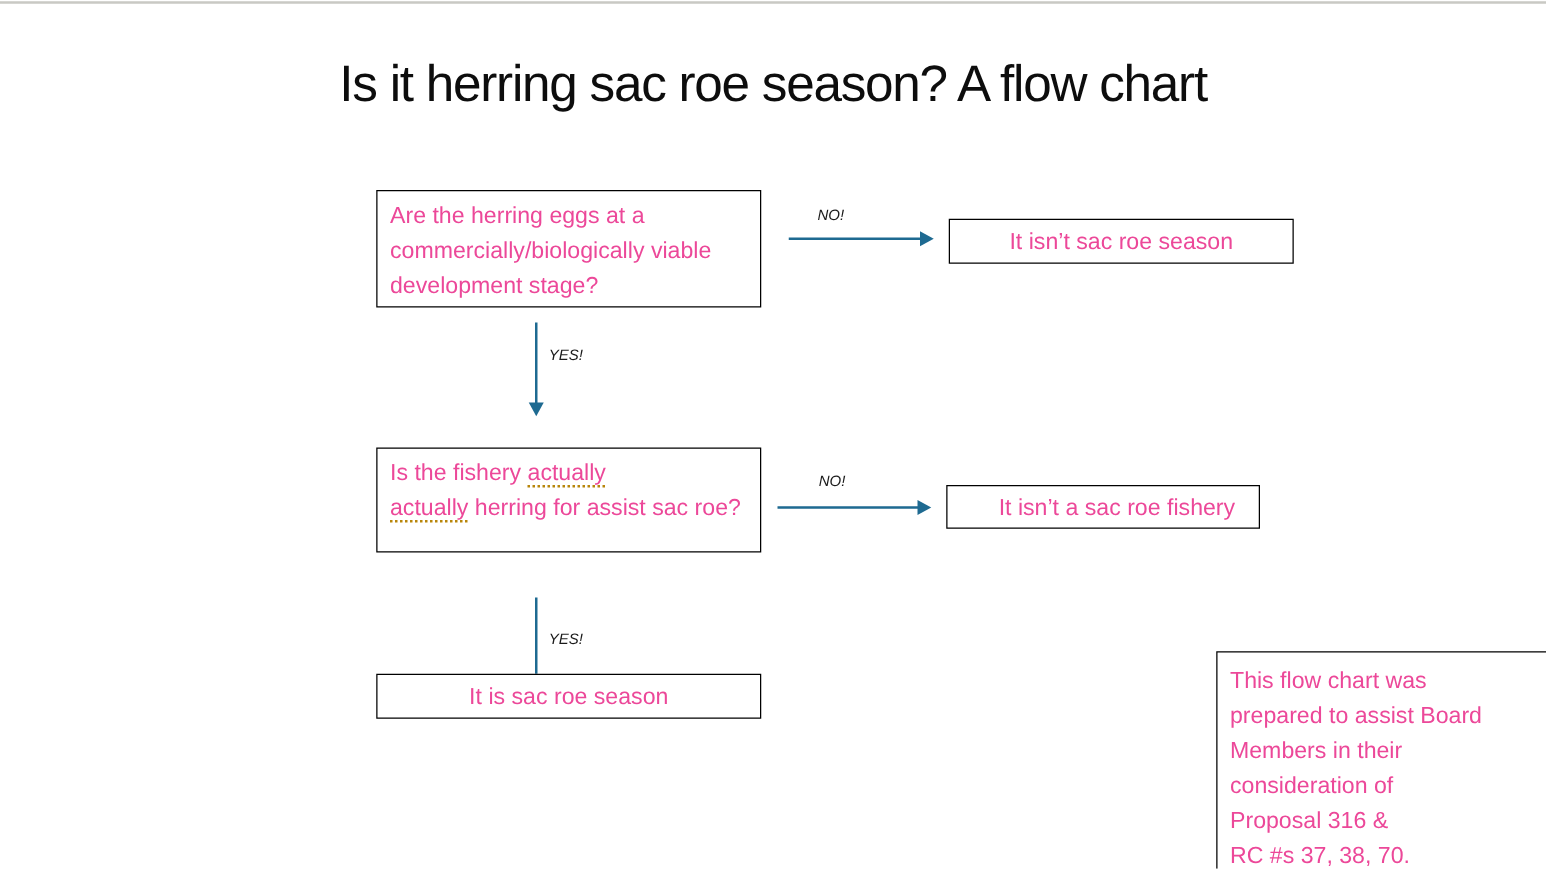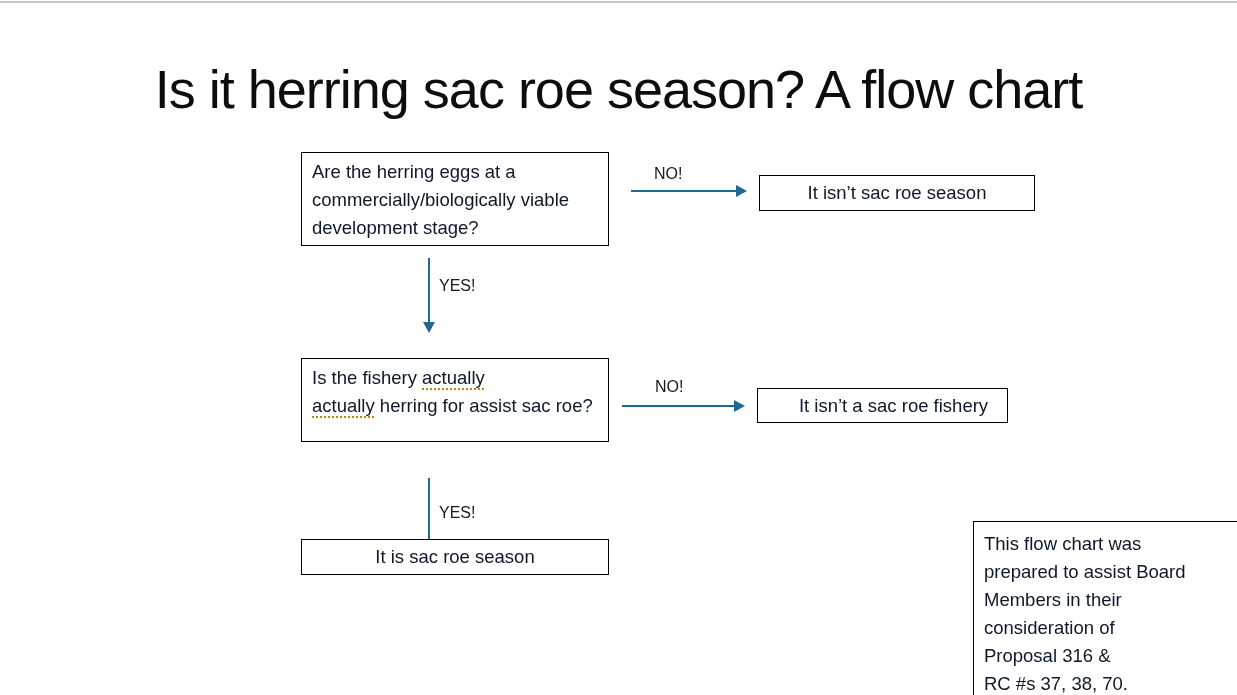--- a/index.html
+++ b/index.html
@@ -12,35 +12,35 @@
     font-family: "Liberation Sans", sans-serif;
     color: #111111;
   }
   .slide-edge-top {
     position: absolute;
     top: 1px; left: 0; width: 100%; height: 2px;
     background: #c9c9c4;
   }
   .title {
     position: absolute;
-    top: 58px; left: 0; right: 0;
+    top: 44px; left: 0; right: 0;
     text-align: center;
-    font-size: 54px;
+    font-size: 41px;
     letter-spacing: -1px;
     color: #0d0d0d;
     white-space: nowrap;
   }
   .node {
     position: absolute;
     box-sizing: border-box;
     border: 1.5px solid #000000;
     background: #ffffff;
     font-size: 18.5px;
     line-height: 28px;
-    color: #0f172a;
+    color: #ec4899;
     padding: 5px 10px;
   }
   .result {
     display: flex;
     align-items: center;
     padding: 0 10px;
     justify-content: center;
   }
   .q1 { left: 301px; top: 152px; width: 308px; height: 94px; }
   .q2 { left: 301px; top: 358px; width: 308px; height: 84px; }
@@ -51,23 +51,24 @@
     left: 973px; top: 521px; width: 290px; height: 200px;
     padding: 8px 10px;
   }
   .u-dotted {
     text-decoration: underline dotted #b8860b;
     text-decoration-thickness: 1.5px;
     text-underline-offset: 4px;
   }
   .edge-label {
     position: absolute;
-    font-size: 16px;
+    font-size: 12px;
     color: #1a1a1a;
     white-space: nowrap;
+    font-style: italic;
   }
   .lbl-no1  { left: 654px; top: 165px; }
   .lbl-no2  { left: 655px; top: 378px; }
   .lbl-yes1 { left: 439px; top: 277px; }
   .lbl-yes2 { left: 439px; top: 504px; }
   .arrow-line-h {
     position: absolute;
     height: 2px;
     background: #1e6a91;
   }

